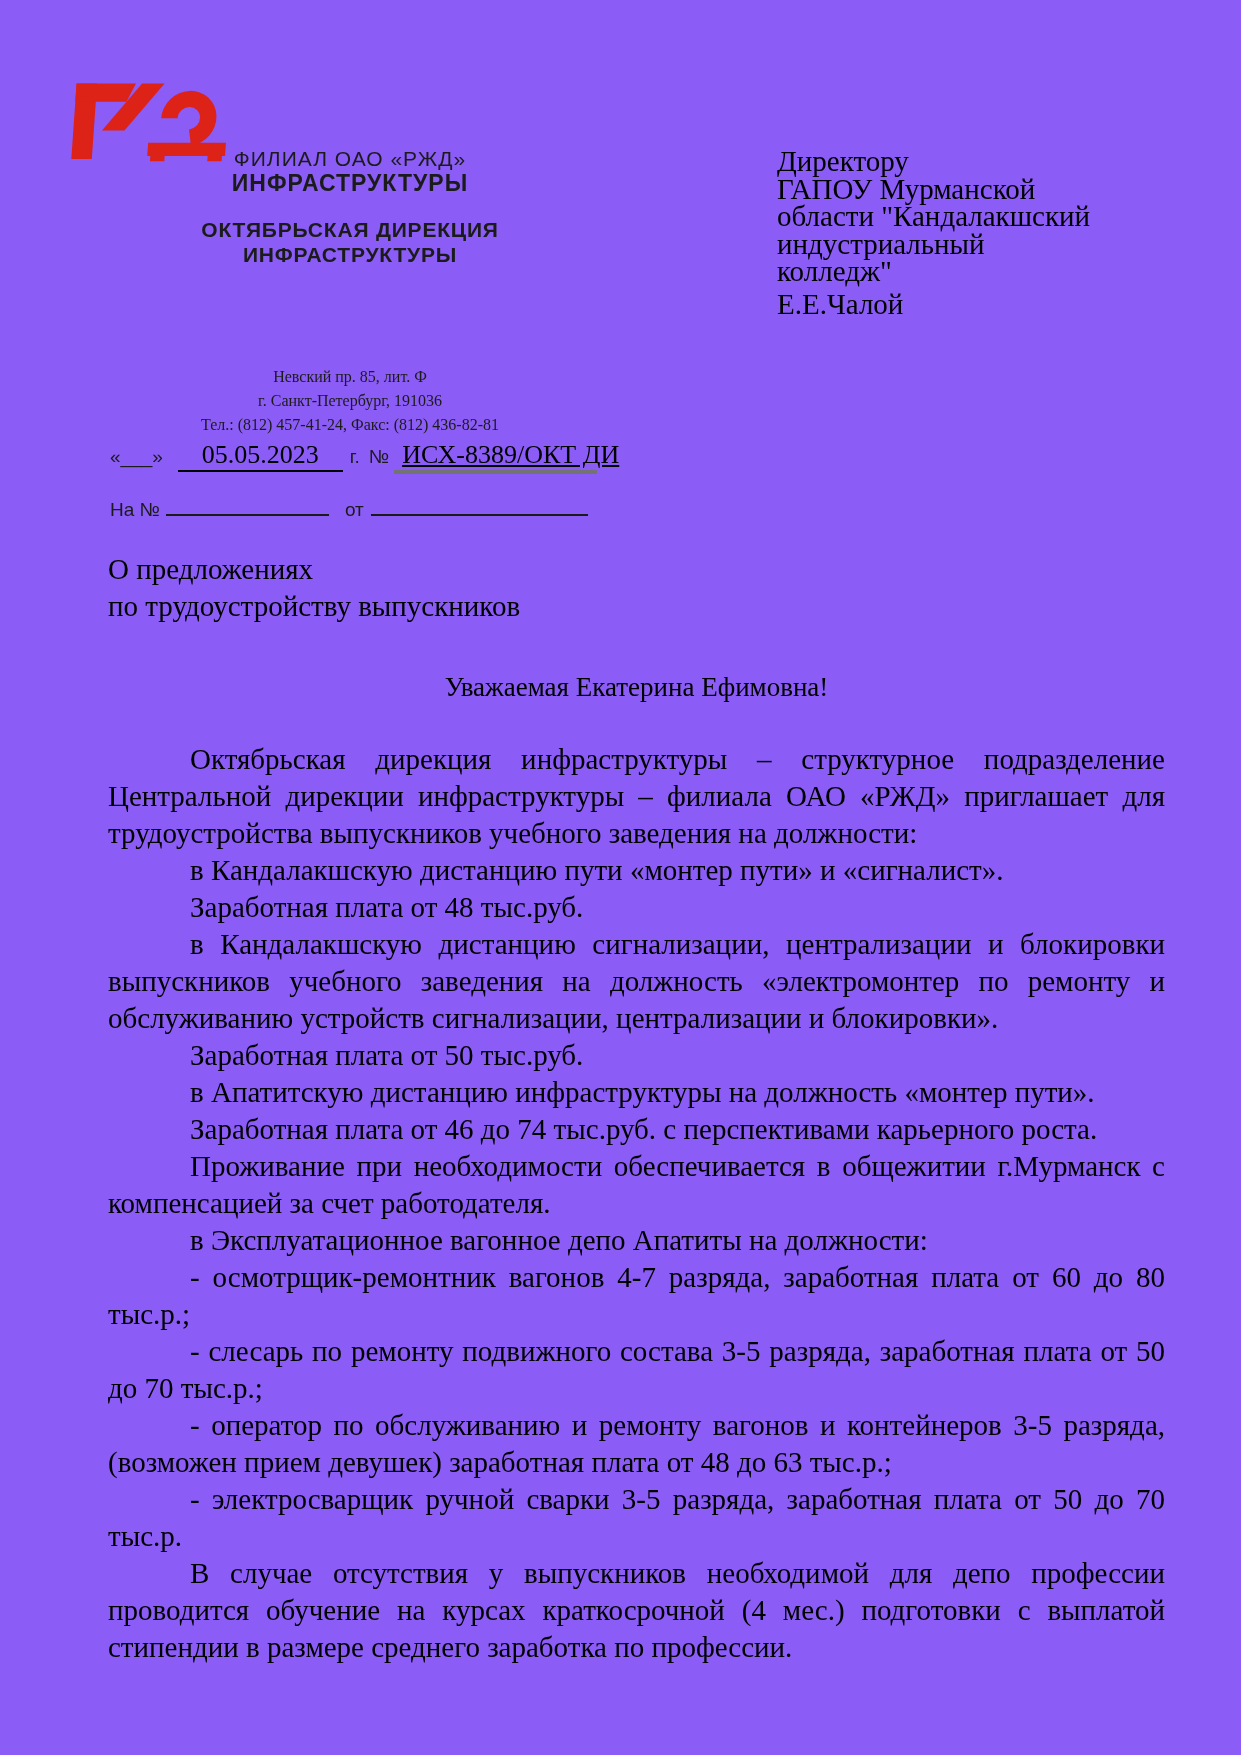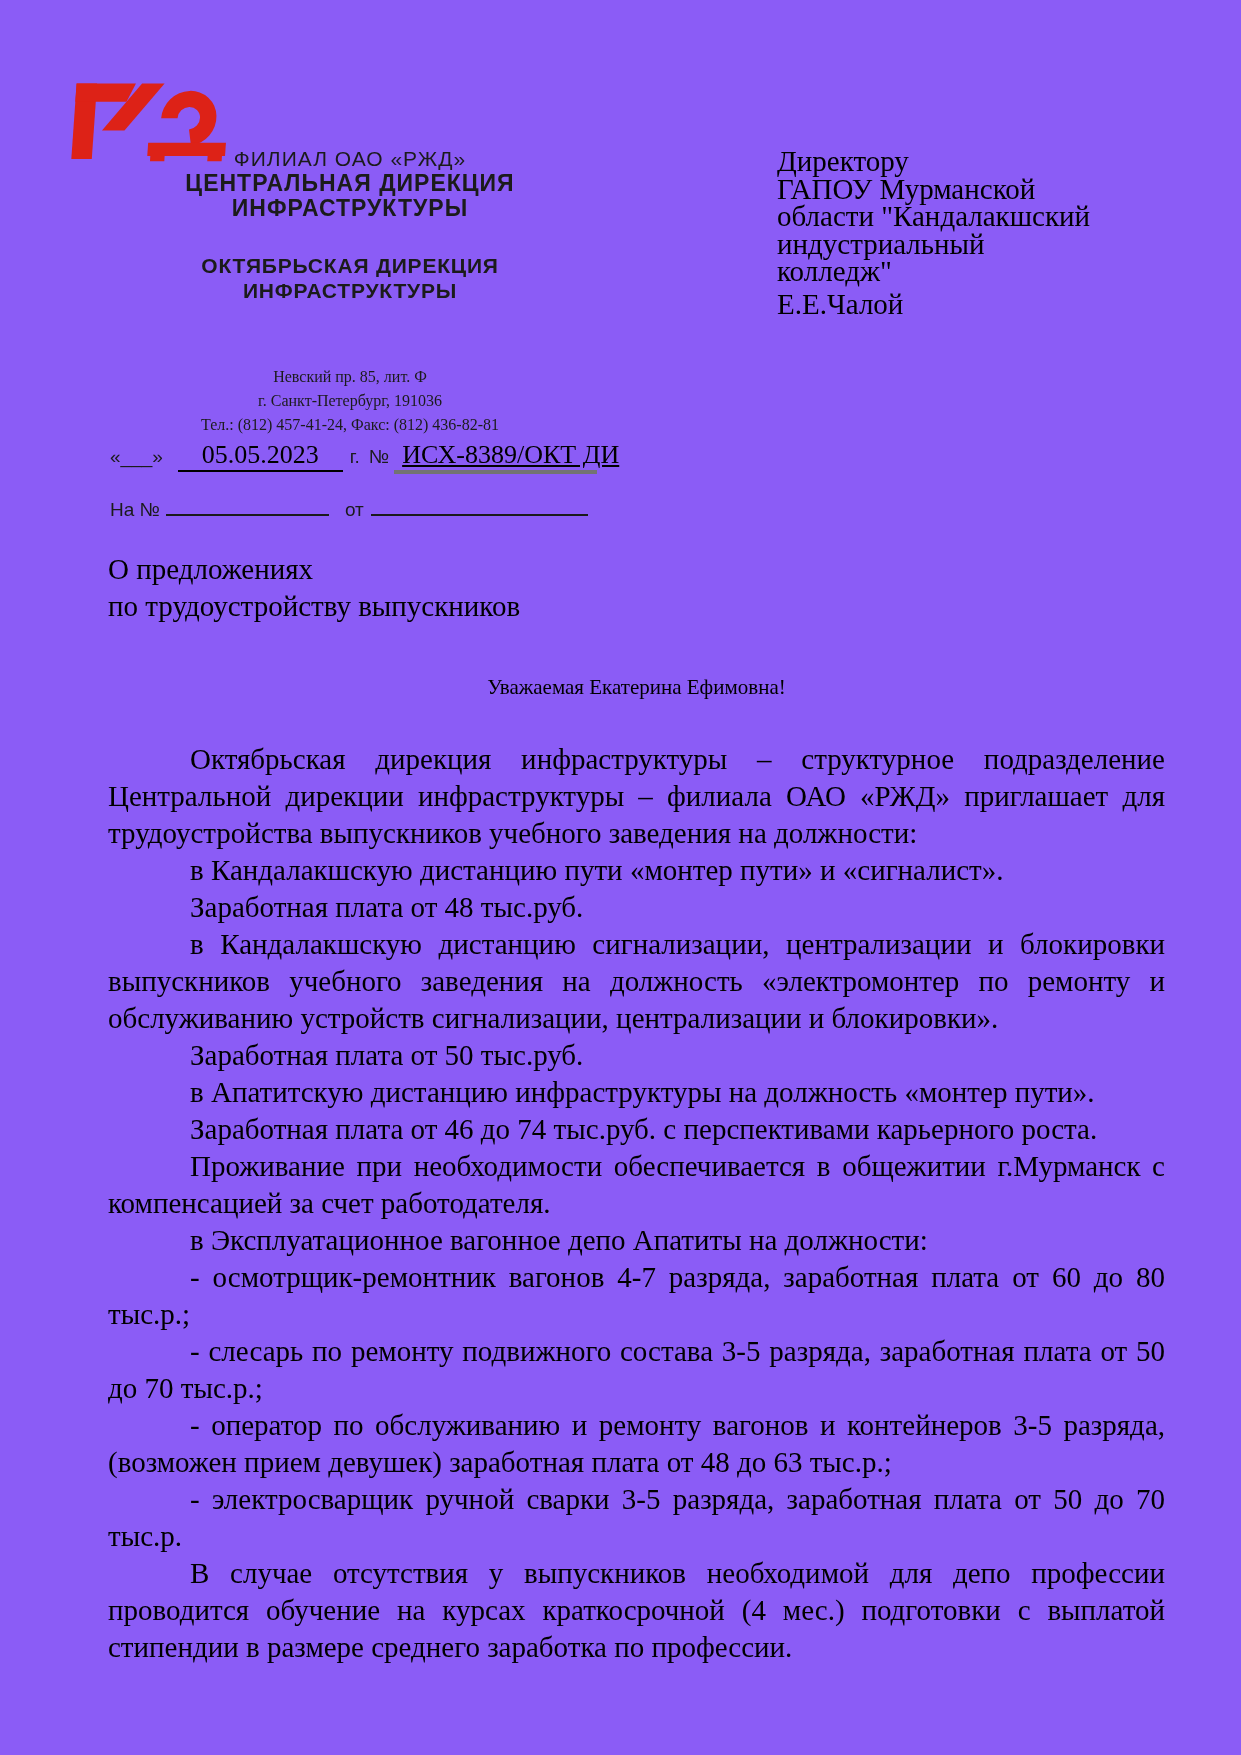--- a/index.html
+++ b/index.html
@@ -15,21 +15,21 @@
   .logo{position:absolute;left:64px;top:58px;width:176px;height:104px;}
   
   .letterhead{
     position:absolute;left:100px;top:147px;width:500px;
     text-align:center;
     font-family:"Liberation Sans", sans-serif;
     color:#1b1b1b;
   }
   .lh-line1{font-size:21px;font-weight:500;letter-spacing:1px;line-height:24px;}
   .lh-line2,.lh-line3{font-size:23px;font-weight:700;letter-spacing:1px;line-height:25px;}
-  .lh-sub1{margin-top:32px;}
+  .lh-sub1{margin-top:21px;}
   .lh-sub1,.lh-sub2{font-size:21px;font-weight:600;letter-spacing:0.8px;line-height:25px;}
   
   .recipient{
     position:absolute;left:777px;top:148px;width:420px;
     font-size:29px;line-height:27.5px;color:#000;
   }
   .recipient .name{margin-top:5px;}
   
   .address{
     position:absolute;left:100px;top:365px;width:500px;
@@ -66,21 +66,21 @@
   .from-label{margin-left:16px;}
   .blank2{display:inline-block;width:217px;margin-left:7px;border-bottom:2px solid #1a1a1a;height:20px;}
   
   .subject{
     position:absolute;left:108px;top:551px;width:700px;
     font-size:29px;line-height:37px;color:#000;
   }
   
   .greeting{
     position:absolute;left:108px;top:669px;width:1057px;
-    text-align:center;font-size:21px;line-height:37px;color:#000;
+    text-align:center;font-size:27px;line-height:37px;color:#000;
   }
   
   .body-text{
     position:absolute;left:108px;top:741px;width:1057px;
     font-size:29px;line-height:37px;color:#000;
     text-align:justify;
   }
   .body-text p{margin:0;text-indent:82px;}
 </style>
 </head>
@@ -102,21 +102,20 @@
 
         <rect x="82" y="82" width="76" height="13"></rect>
         <rect x="85" y="95" width="14" height="5"></rect>
         <rect x="141" y="95" width="14" height="5"></rect>
       </g>
     </svg>
   </div>
 
   <div class="letterhead">
     <div class="lh-line1">ФИЛИАЛ ОАО «РЖД»</div>
-    <div class="lh-line2">ЦЕНТРАЛЬНАЯ ДИРЕКЦИЯ</div>
     <div class="lh-line3">ИНФРАСТРУКТУРЫ</div>
     <div class="lh-sub1">ОКТЯБРЬСКАЯ ДИРЕКЦИЯ</div>
     <div class="lh-sub2">ИНФРАСТРУКТУРЫ</div>
   </div>
 
   <div class="recipient">
     <div>Директору</div>
     <div>ГАПОУ Мурманской</div>
     <div>области "Кандалакшский</div>
     <div>индустриальный</div>

